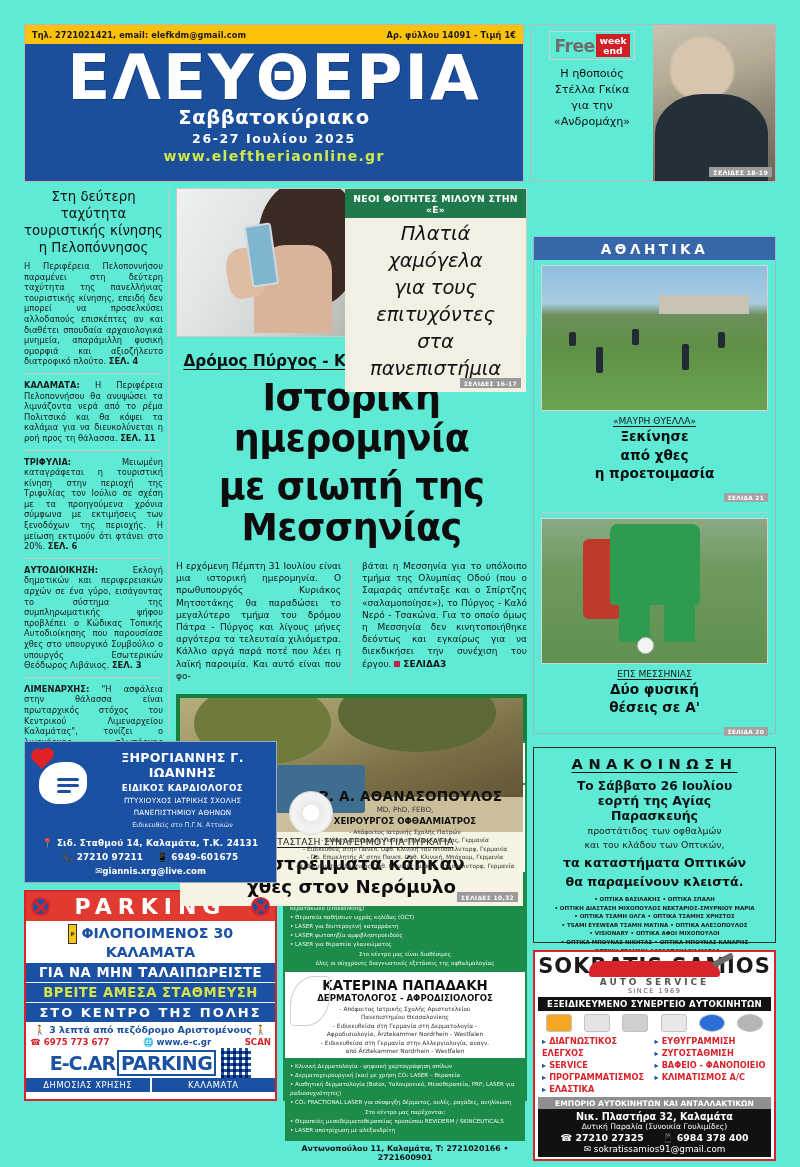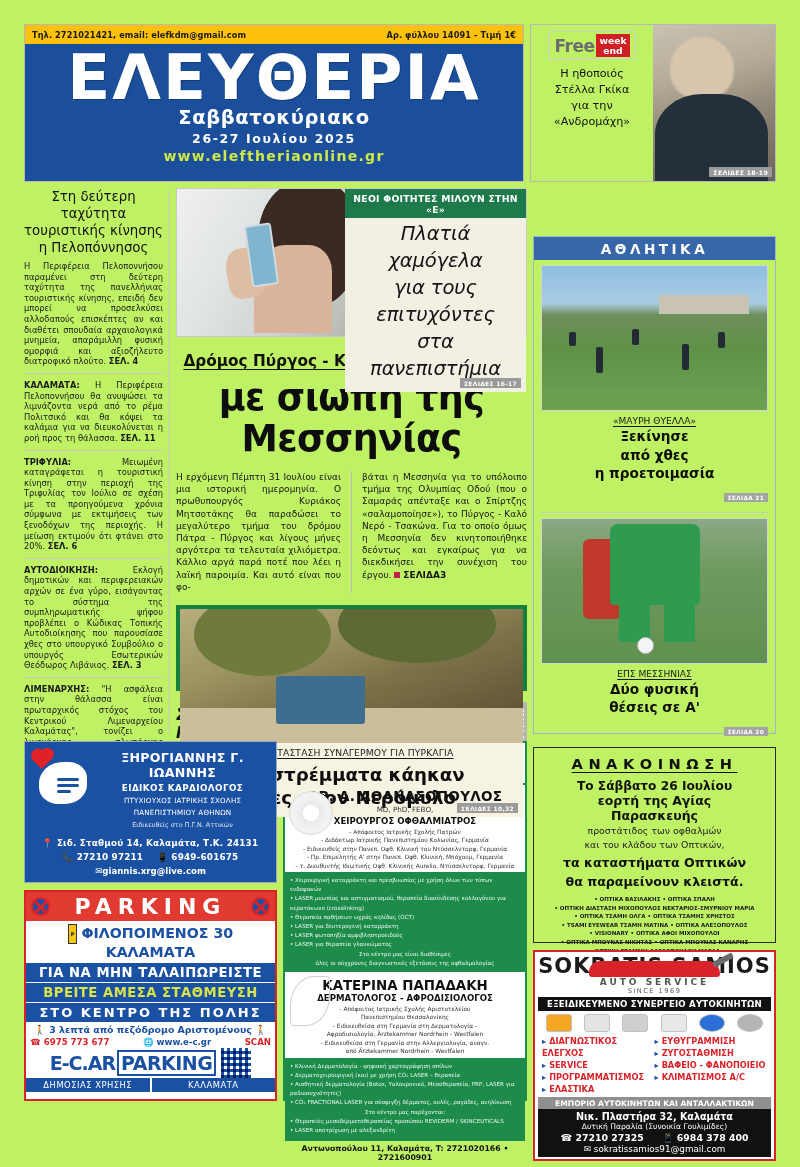--- a/index.html
+++ b/index.html
@@ -2,21 +2,21 @@
 <html><head>
 <meta charset="utf-8">
 <style>
   * { box-sizing: border-box; margin:0; padding:0; }
   body {
     width: 800px; height: 1167px;
     background: #ffffff;
     font-family: "DejaVu Sans", "Liberation Sans", sans-serif;
     overflow: hidden;
   }
-  .page { position: relative; width: 800px; height: 1167px; background:#bef264; padding: 24px 24px 12px 24px; }
+  .page { position: relative; width: 800px; height: 1167px; background:#5eead4; padding: 24px 24px 12px 24px; }
 
   
   .masthead { display:flex; gap:6px; height:158px; }
   .mh-left { flex: 0 0 500px; display:flex; flex-direction:column; border:1px solid #b8b8b8; }
   .mh-bar {
     background:#fcc10a; height:19px; display:flex; align-items:center;
     justify-content:space-between; padding:0 7px;
     font-size:8.2px; font-weight:bold; color:#1a1a1a; letter-spacing:.1px;
   }
   .mh-blue {
@@ -347,20 +347,21 @@
           <div class="feat-body">
             <div class="feat-h">Πλατιά χαμόγελα</div>
             <div class="feat-h">για τους επιτυχόντες</div>
             <div class="feat-h">στα πανεπιστήμια</div>
             <span class="tag">ΣΕΛΙΔΕΣ 16-17</span>
           </div>
         </div>
       </div>
 
       <div class="kicker2">Δρόμος Πύργος - Καλό Νερό - Τσακώνα</div>
+      <div class="main-h">Ιστορική ημερομηνία</div>
       <div class="main-h">με σιωπή της Μεσσηνίας</div>
 
       <div class="two-col">
         <div class="c">Η ερχόμενη Πέμπτη 31 Ιουλίου είναι μια ιστορική ημερομηνία. Ο πρωθυπουργός Κυριάκος Μητσοτάκης θα παραδώσει το μεγαλύτερο τμήμα του δρόμου Πάτρα - Πύργος και λίγους μήνες αργότερα τα τελευταία χιλιόμετρα. Κάλλιο αργά παρά ποτέ που λέει η λαϊκή παροιμία. Και αυτό είναι που φο-</div>
         <div class="c">
           <span>βάται η Μεσσηνία για το υπόλοιπο τμήμα της Ολυμπίας Οδού (που ο Σαμαράς απένταξε και ο Σπίρτζης «σαλαμοποίησε»), το Πύργος - Καλό Νερό - Τσακώνα. Για το οποίο όμως η Μεσσηνία δεν κινητοποιήθηκε δεόντως και εγκαίρως για να διεκδικήσει την συνέχιση του έργου.</span>
           <span class="sel-ref">
             <i class="sq"></i><span>ΣΕΛΙΔΑ3</span>
           </span>
         </div>

